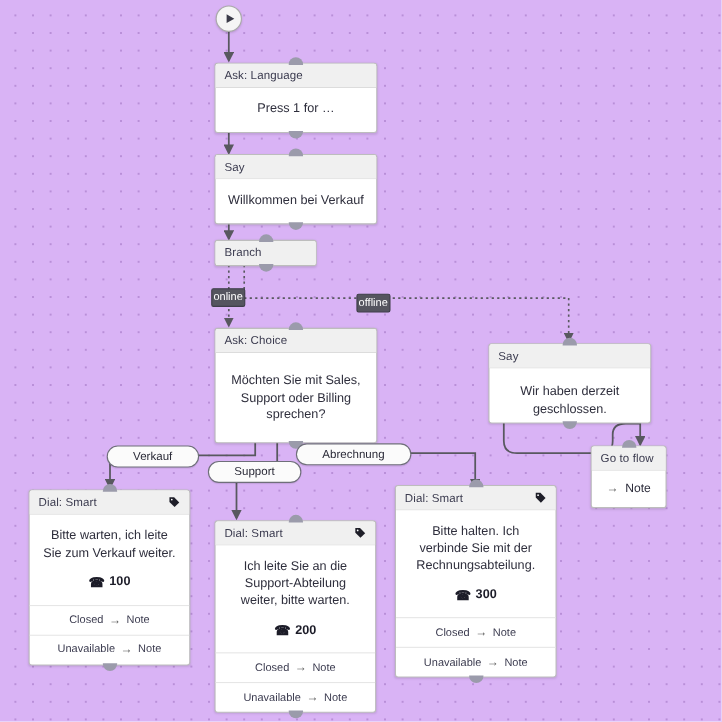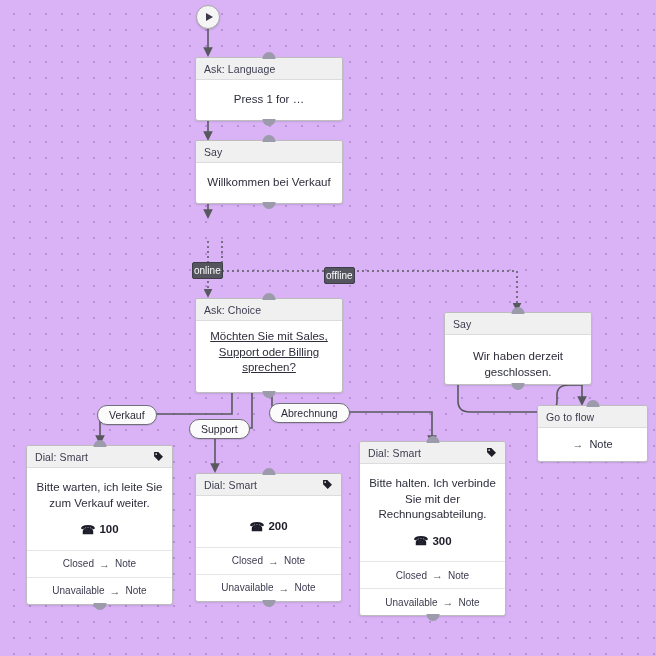--- a/index.html
+++ b/index.html
@@ -34,21 +34,21 @@
     display: flex;
     align-items: center;
     justify-content: space-between;
     padding: 0 8px;
     font-size: 10.5px;
     color: #3b3b4f;
     letter-spacing: 0.1px;
   }
   .node-header.only { border-bottom: none; border-radius: 2px; }
   .node-body {
-    padding: 12px 0;
+    padding: 12px 10px;
     font-size: 11.5px;
     color: #2e2e3c;
     text-align: center;
     line-height: 1.35;
   }
   .node-body .msg { display: block; }
   .dial-num {
     margin-top: 11px;
     font-size: 11.5px;
     color: #1c1c28;
@@ -109,21 +109,21 @@
   .handle.bot { bottom: -6px; }
 
   
   .pill {
     position: absolute;
     background: #fbfbfb;
     border: 1px solid #6f6f7a;
     border-radius: 11px;
     font-size: 10.5px;
     color: #2b2b38;
-    padding: 3px 11px;
+    padding: 3px 23px;
     white-space: nowrap;
     box-shadow: 0 1px 1px rgba(0,0,0,.10);
   }
   
   .badge {
     position: absolute;
     background: #55555f;
     color: #ffffff;
     font-size: 10px;
     padding: 2px 1px;
@@ -182,47 +182,54 @@
     <div class="handle top"></div>
     <div class="node-header">
       <span>Say</span>
     </div>
     <div class="node-body">
       <span class="msg">Willkommen bei Verkauf</span>
     </div>
     <div class="handle bot"></div>
   </div>
 
+  <div class="node" style="left:195px; top:218px; width:93px;">
+    <div class="handle top"></div>
+    <div class="node-header only">
+      <span>Branch</span>
+    </div>
+    <div class="handle bot"></div>
+  </div>
 
   <div class="badge" style="left:192px; top:262px;">online</div>
   <div class="badge" style="left:324px; top:267px;">offline</div>
 
   <div class="node" style="left:195px; top:298px; width:148px;">
     <div class="handle top"></div>
     <div class="node-header">
       <span>Ask: Choice</span>
     </div>
-    <div class="node-body" style="padding:8px 12px 16px;text-decoration:underline;">
+    <div class="node-body" style="padding:18px 12px 16px;">
       <span class="msg">Möchten Sie mit Sales, Support oder Billing sprechen?</span>
     </div>
     <div class="handle bot"></div>
   </div>
 
   <div class="node" style="left:444px; top:312px; width:148px;">
     <div class="handle top"></div>
     <div class="node-header">
       <span>Say</span>
     </div>
     <div class="node-body" style="padding:14px 12px 4px;">
       <span class="msg">Wir haben derzeit geschlossen.</span>
     </div>
     <div class="handle bot"></div>
   </div>
 
-  <div class="node" style="left:537px; top:405px; width:111px;">
+  <div class="node" style="left:537px; top:405px; width:69px;">
     <div class="handle top"></div>
     <div class="node-header">
       <span>Go to flow</span>
     </div>
     <div class="goto-row">
       <span class="arrow-g">→</span>
       <span>Note</span>
     </div>
   </div>
 
@@ -266,20 +273,21 @@
     <div class="node-header">
       <span>Dial: Smart</span>
       <span class="tag-ico">
         <svg width="11" height="11" viewBox="0 0 16 16">
             <path d="M1.5 1.5h6.2l6.8 6.8-6.2 6.2L1.5 7.7z" fill="#1e1e28"></path>
             <circle cx="4.6" cy="4.6" r="1.15" fill="#ffffff"></circle>
           </svg>
       </span>
     </div>
     <div class="node-body">
+      <span class="msg">Ich leite Sie an die Support-Abteilung weiter, bitte warten.</span>
       <div class="dial-num">
         <span class="phone-ico">☎</span>
         <span>200</span>
       </div>
     </div>
     <div class="node-foot">
       <span>Closed</span>
       <span class="arrow-g">→</span>
       <span>Note</span>
     </div>

